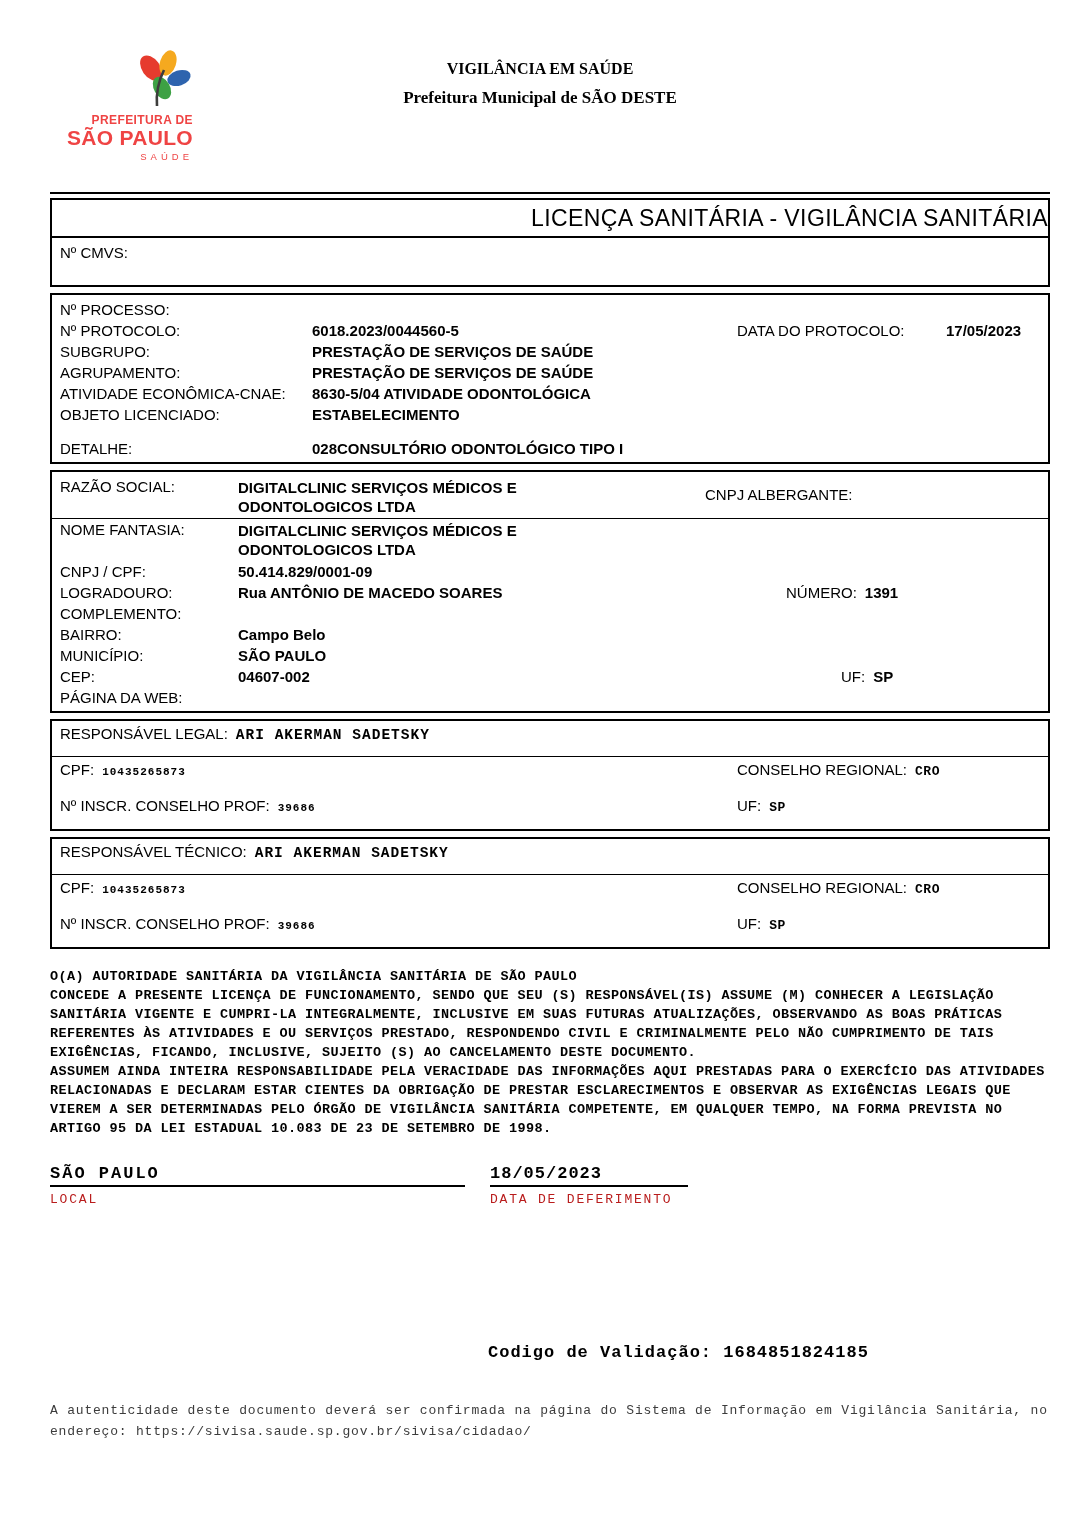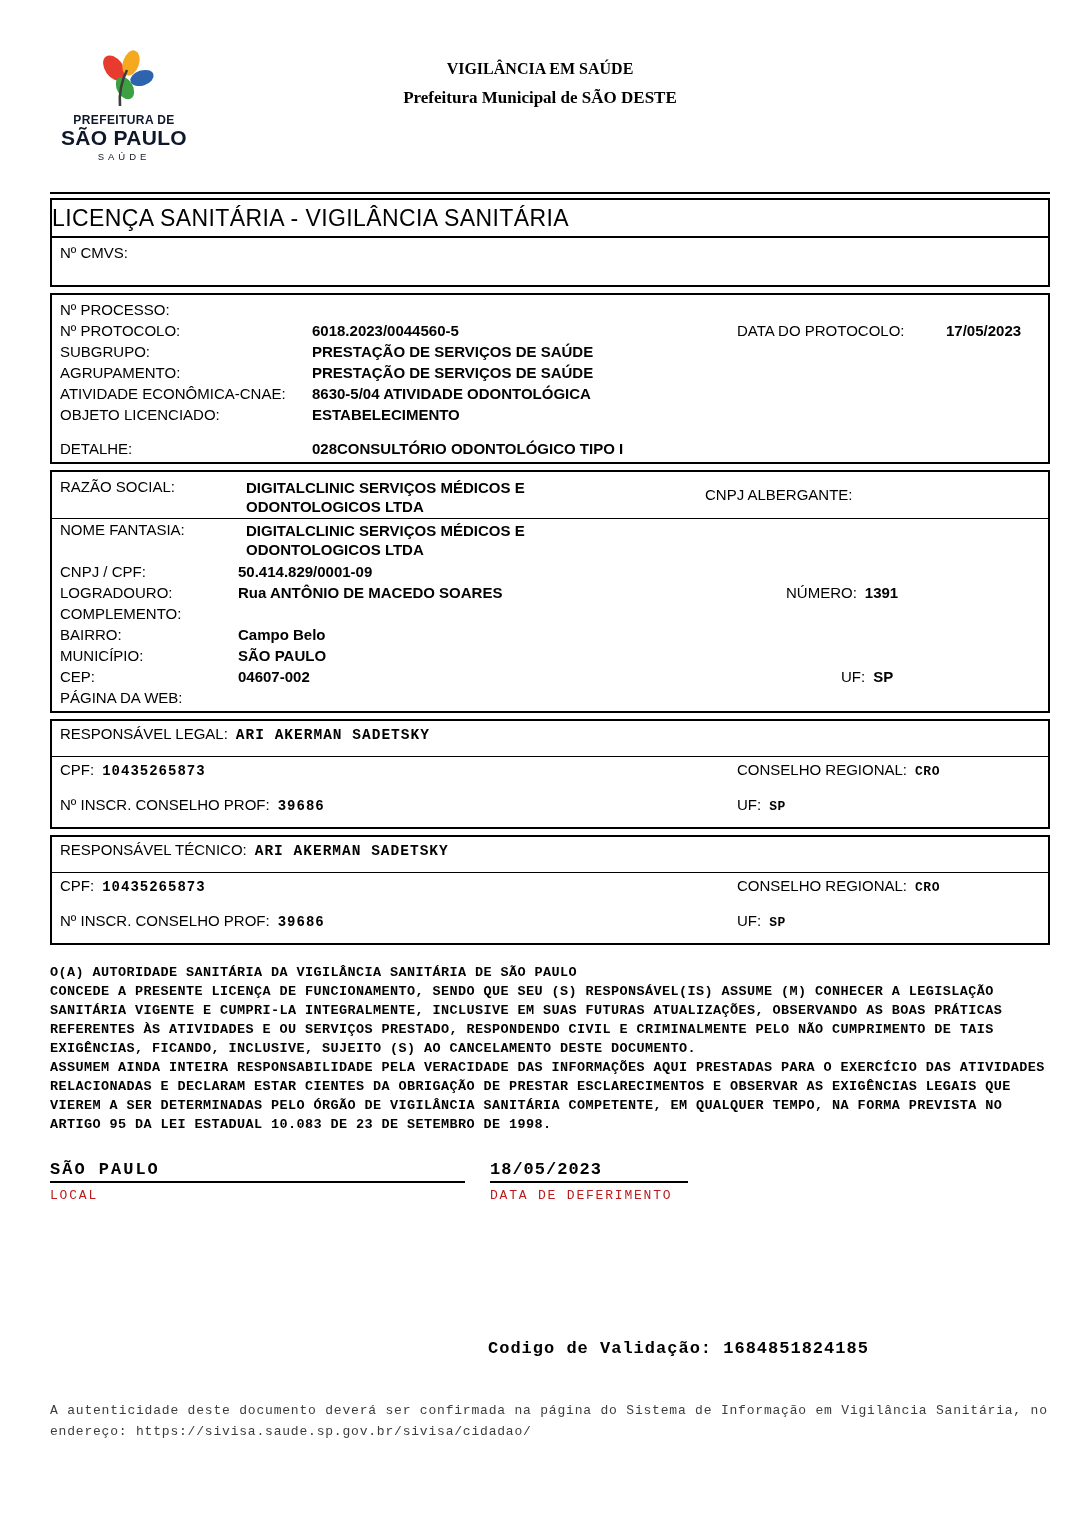--- a/index.html
+++ b/index.html
@@ -6,51 +6,51 @@
   html,body { background:#e9e9e9; }
   .page {
     position:relative; width:1080px; height:1515px; margin:0 auto;
     background:#ffffff; color:#000;
     font-family:"Liberation Sans", sans-serif; overflow:hidden;
   }
   .content { margin:0 30px 0 50px; }
 
   
   .doc-header { position:relative; height:192px; }
-  .logo { position:absolute; left:55px; top:50px; width:138px; text-align:center; color:#0f172a; }
+  .logo { position:absolute; left:55px; top:50px; width:138px; text-align:right; color:#ef4444; }
   .logo-flower { height:58px; }
   .logo-line1 { font-size:12px; font-weight:bold; letter-spacing:.4px; margin-top:1px; }
   .logo-line2 { font-size:21px; font-weight:bold; letter-spacing:.3px; line-height:1.05; }
   .logo-line3 { font-size:9.5px; letter-spacing:4px; margin-top:2px; }
   .header-titles { position:absolute; top:60px; left:0; right:0; text-align:center; }
   .header-title { font-family:"Liberation Serif", serif; font-weight:bold; font-size:16px; }
   .header-subtitle { font-family:"Liberation Serif", serif; font-weight:bold; font-size:17px; margin-top:10px; }
 
   
   .rule { border-top:2px solid #000; margin-bottom:4px; }
   .box { border:2px solid #000; background:#fff; }
   .mb { margin-bottom:6px; }
 
-  .license-title { text-align:left; font-size:23px; letter-spacing:.4px; padding:5px 0 4px; border-bottom:2px solid #000; }
+  .license-title { text-align:right; font-size:23px; letter-spacing:.4px; padding:5px 0 4px; border-bottom:2px solid #000; }
   .cmvs-row { display:flex; align-items:baseline; gap:20px; padding:6px 8px 24px 8px; }
   .cmvs-label { font-size:15px; }
   .cmvs-value { font-family:"Liberation Mono", monospace; font-weight:bold; font-size:22px; letter-spacing:1.5px; }
 
   .pad-v { padding-top:4px; padding-bottom:3px; }
   .frow { position:relative; padding:0 8px; font-size:15px; line-height:21px; min-height:21px; }
   .lbl { display:inline-block; vertical-align:top; }
   .w-proc { width:252px; }
   .w-est  { width:178px; }
   .val { font-weight:bold; }
-  .val-wrap { display:inline-block; width:330px; line-height:19px; vertical-align:top; padding:2px 0;margin-left:8px; }
+  .val-wrap { display:inline-block; width:330px; line-height:19px; vertical-align:top; padding:2px 0; }
   .rabs { position:absolute; top:0; white-space:nowrap; }
   .gap-row { height:13px; }
   .sep { border-bottom:1px solid #000; }
   .name-val { font-family:"Liberation Mono", monospace; font-weight:bold; font-size:14.5px; letter-spacing:1px; margin-left:8px; }
-  .num-val  { font-family:"Liberation Mono", monospace; font-weight:bold; font-size:14px; letter-spacing:1px; margin-left:8px; }
+  .num-val  { font-family:"Liberation Mono", monospace; font-weight:bold; font-size:11px; letter-spacing:1px; margin-left:8px; }
   .small-mono { font-family:"Liberation Mono", monospace; font-weight:bold; font-size:13px; letter-spacing:.5px; margin-left:8px; }
   .rrow { padding-top:2px; padding-bottom:10px; }
 
   
   .legal {
     margin-top:18px;
     font-family:"Liberation Mono", monospace; font-weight:bold;
     font-size:13.5px; letter-spacing:.4px; line-height:19px;
   }
 

